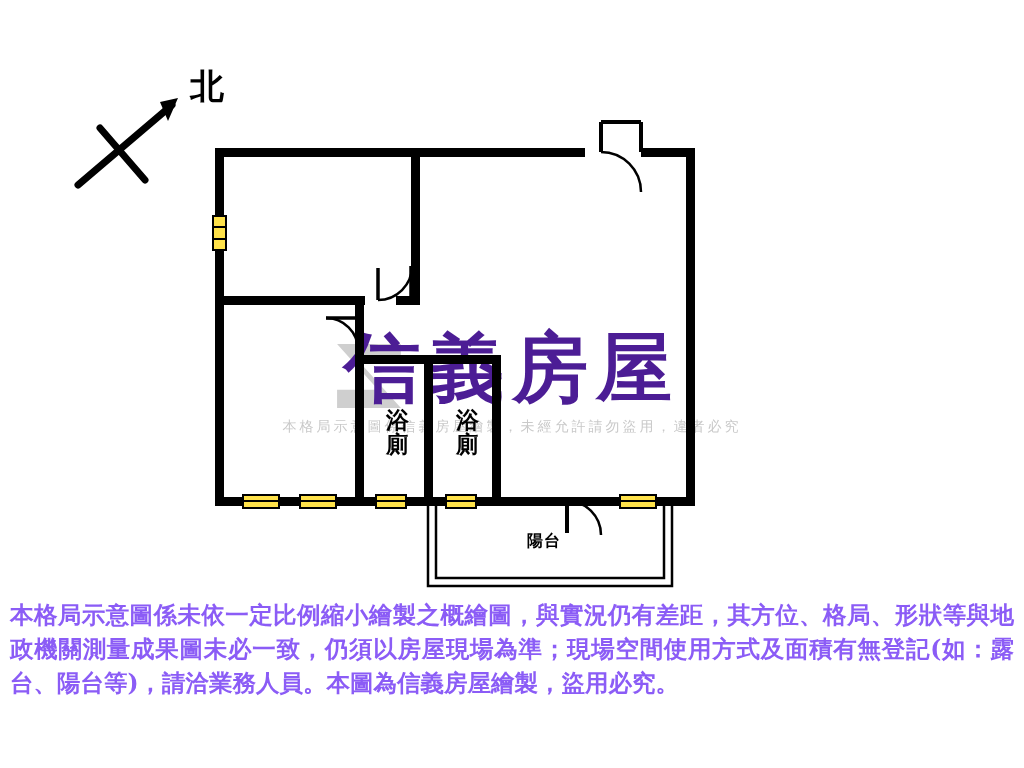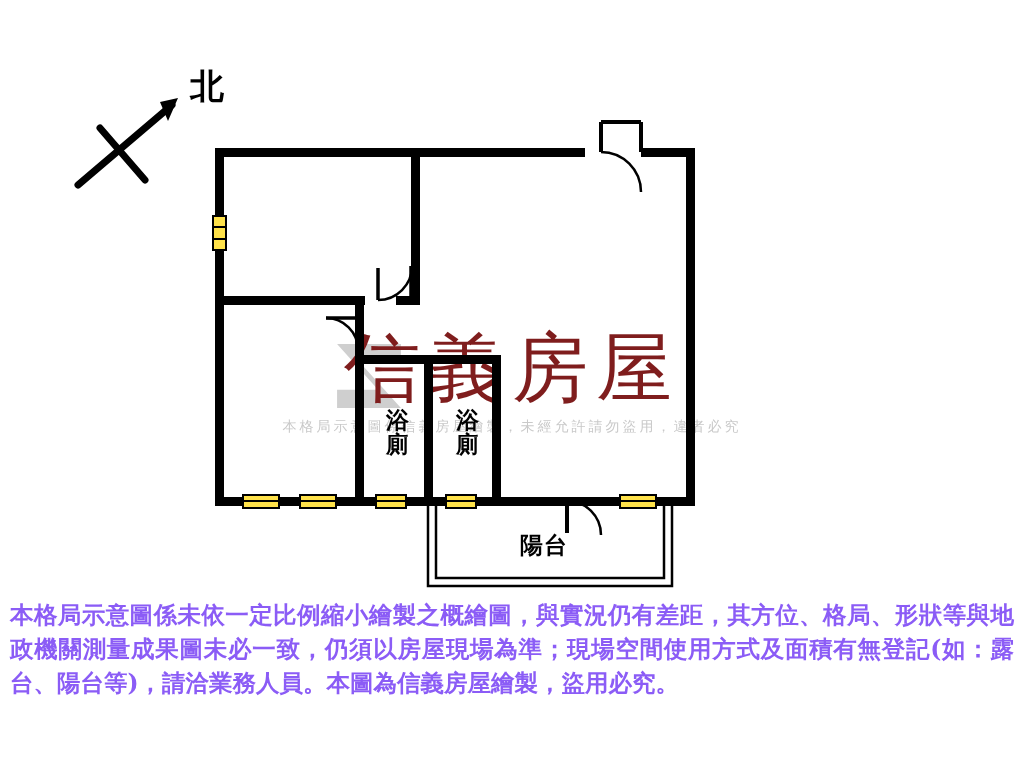--- a/index.html
+++ b/index.html
@@ -48,23 +48,23 @@
   .watermark {
     position: absolute;
     left: 0;
     top: 330px;
     width: 1024px;
     text-align: center;
     pointer-events: none;
   }
   .wm-main {
     font-family: "DejaVu Serif", "Liberation Serif", serif;
-    font-weight: 400;
+    font-weight: 700;
     font-size: 76px;
-    color: #7f1d1d;
+    color: #4c1d95;
     letter-spacing: 8px;
     line-height: 1;
   }
   .wm-sub {
     margin-top: 12px;
     font-family: "DejaVu Sans", "Liberation Sans", sans-serif;
     font-size: 14px;
     color: #c9c9c9;
     letter-spacing: 3px;
   }
@@ -183,16 +183,16 @@
       <polyline points="436,501 436,578 664,578 664,501" fill="none" stroke="#000" stroke-width="2.5"></polyline>
     </g>
   </svg>
 
   <div class="compass-label" style="left:190px; top:64px;">北</div>
 
   <div class="room-label" style="left:370px; top:408px; width:56px; font-size:23px;">浴
 廁</div>
   <div class="room-label" style="left:440px; top:408px; width:56px; font-size:23px;">浴
 廁</div>
-  <div class="room-label" style="left:494px; top:533px; width:100px; font-size:23px;">陽台</div>
+  <div class="room-label" style="left:494px; top:533px; width:100px; font-size:16px;">陽台</div>
 
   <div id="disclaimer">本格局示意圖係未依一定比例縮小繪製之概繪圖，與實況仍有差距，其方位、格局、形狀等與地政機關測量成果圖未必一致，仍須以房屋現場為準；現場空間使用方式及面積有無登記(如：露台、陽台等)，請洽業務人員。本圖為信義房屋繪製，盜用必究。</div>
 </div>
 
 </body></html>

